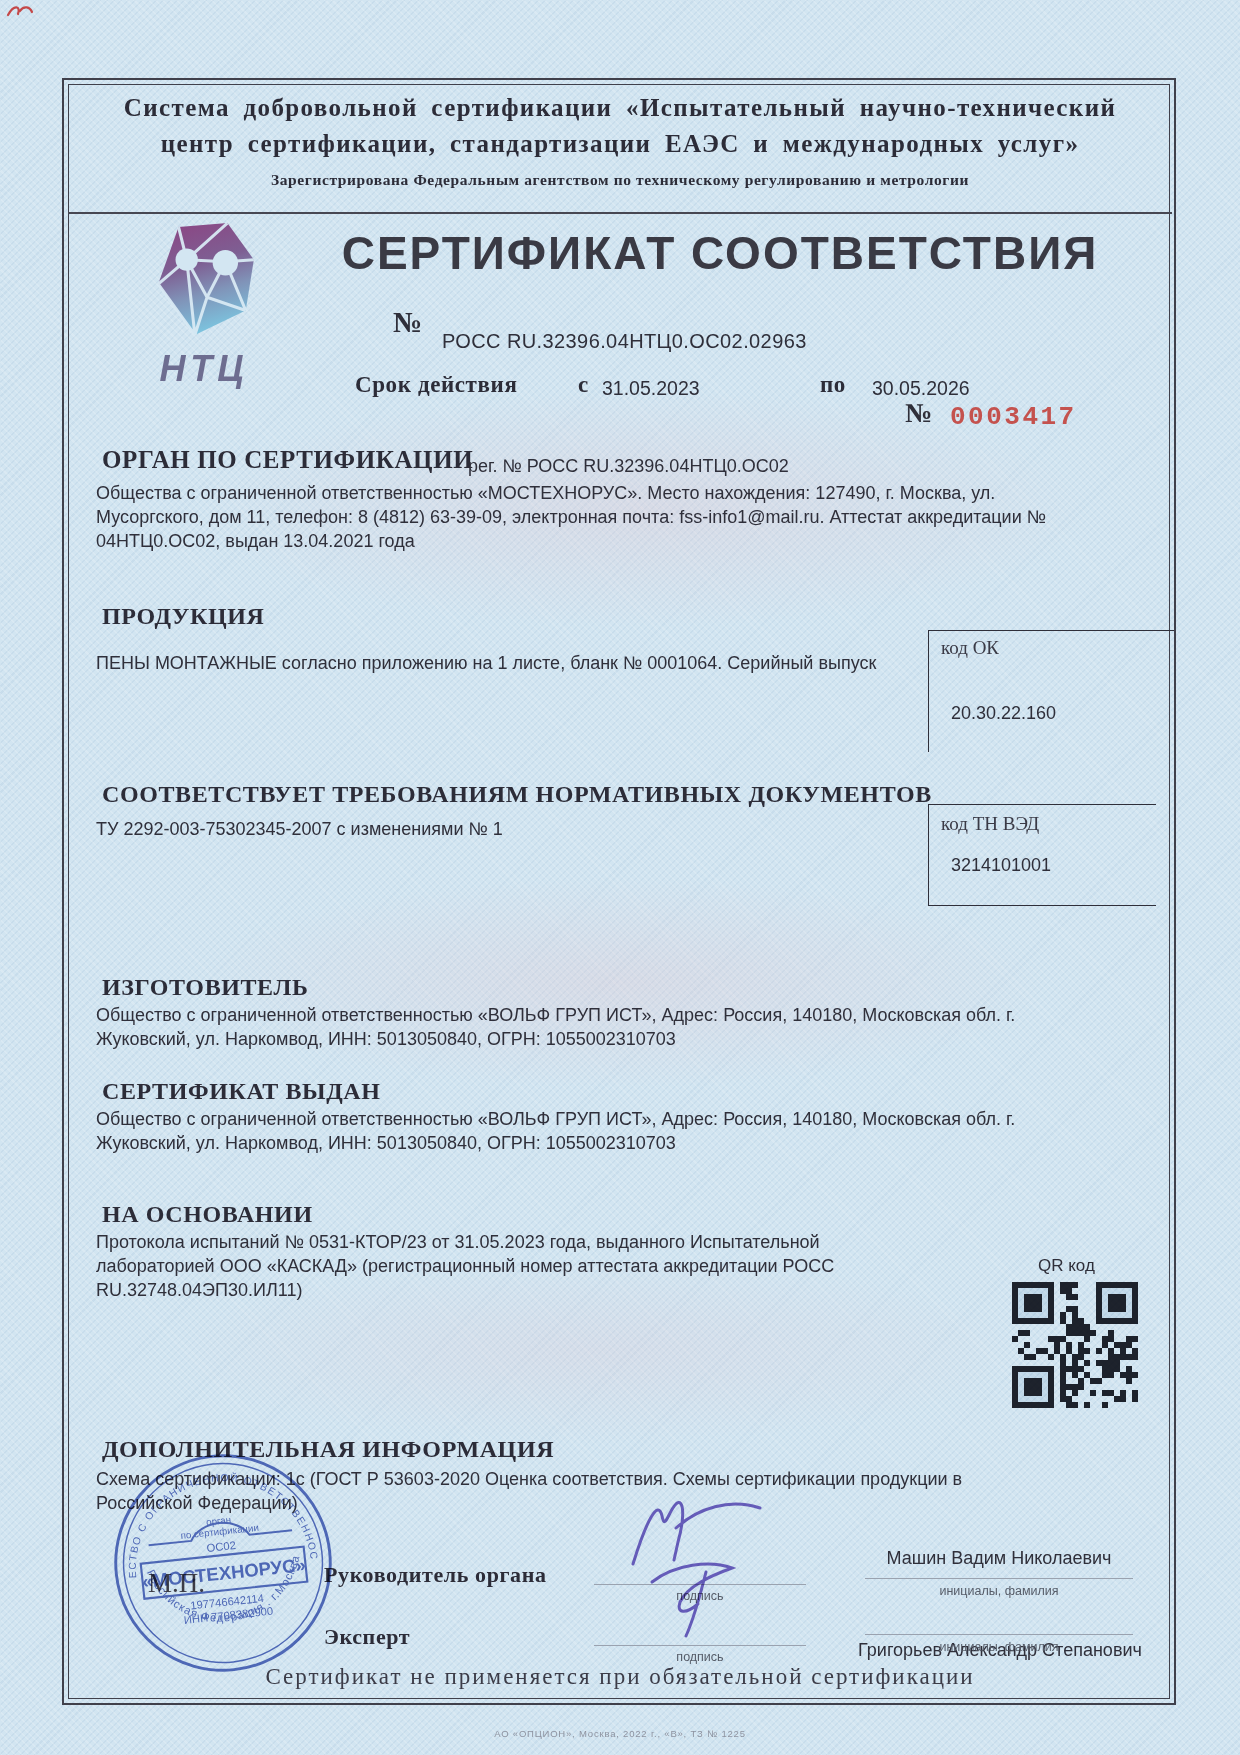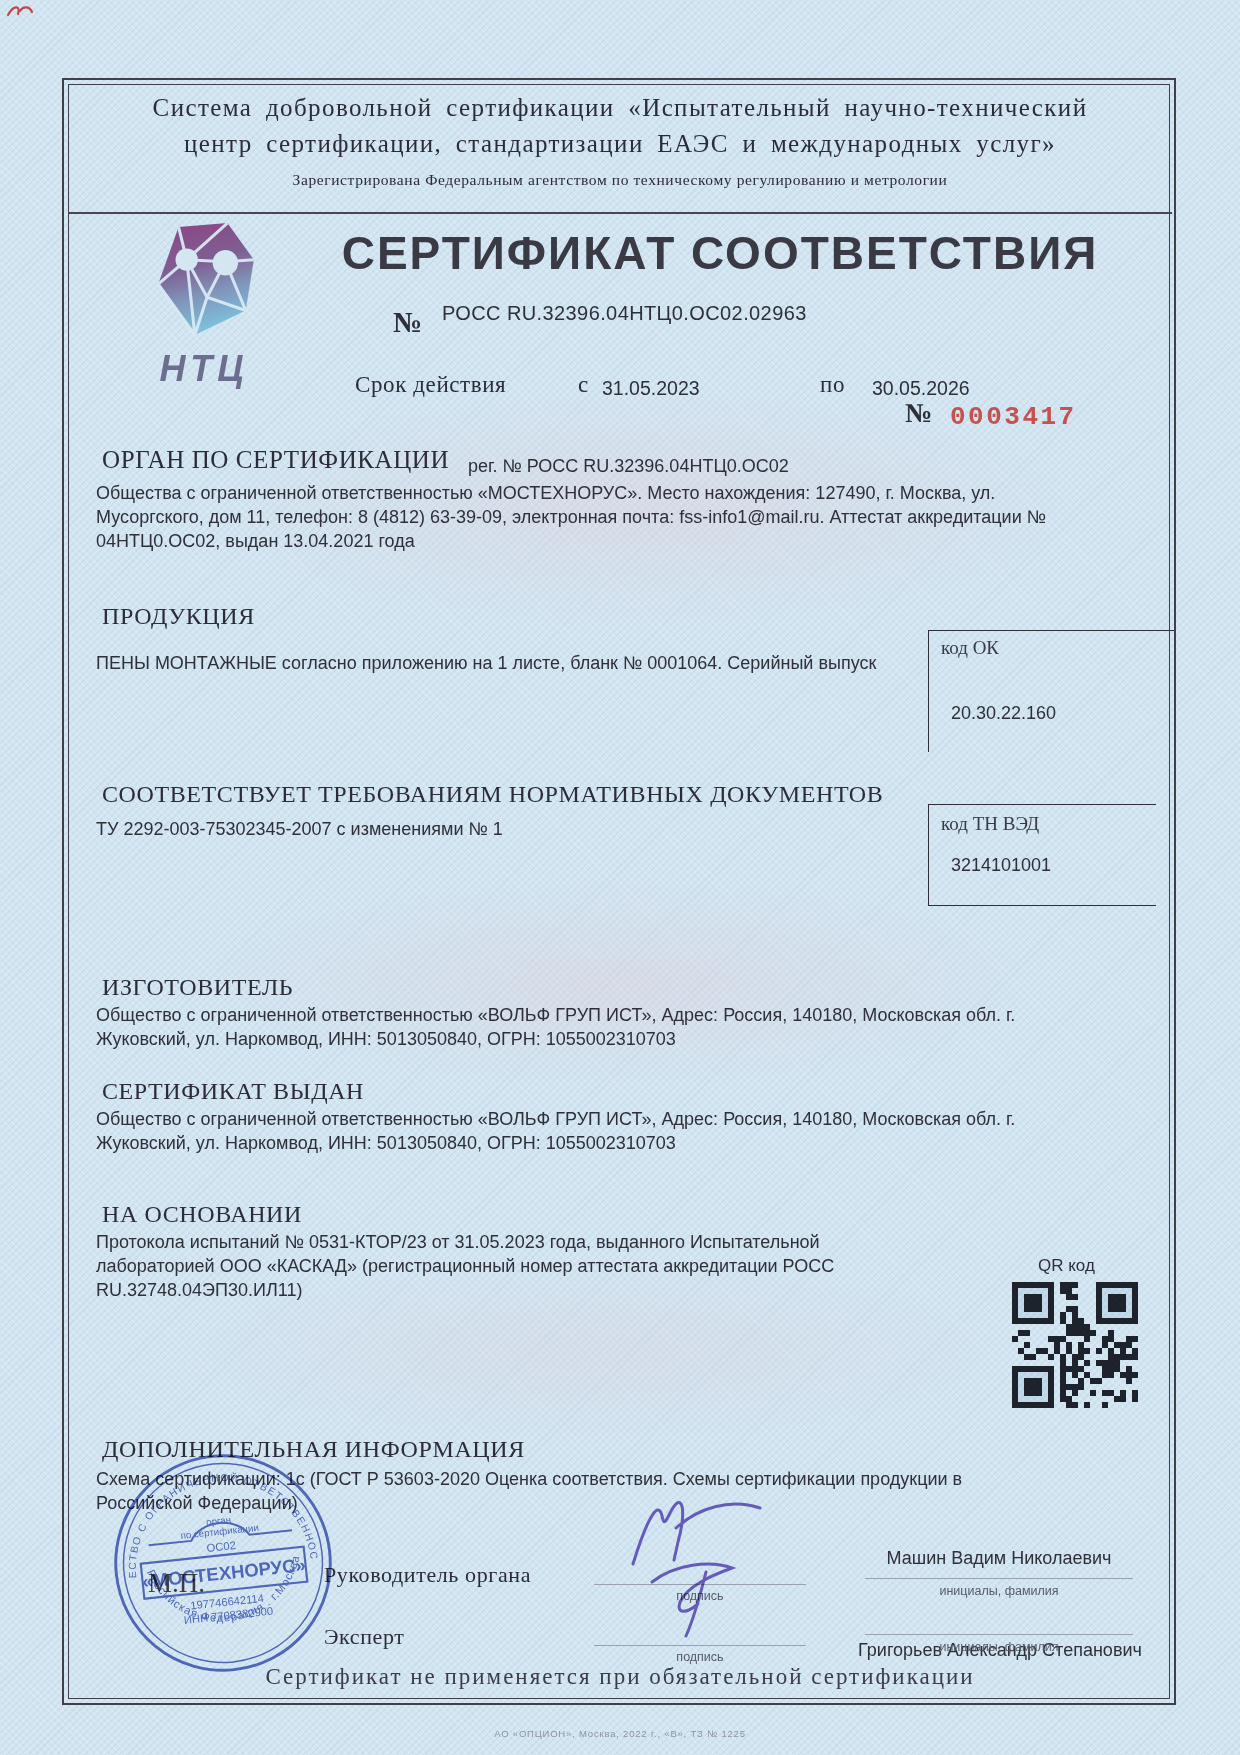--- a/index.html
+++ b/index.html
@@ -10,21 +10,21 @@
     background-image:
       radial-gradient(48% 9% at 52% 29%, rgba(226,198,208,.32), transparent 75%),
       radial-gradient(46% 8% at 50% 56%, rgba(226,198,208,.30), transparent 75%),
       radial-gradient(46% 7% at 48% 77%, rgba(222,198,210,.24), transparent 75%),
       repeating-linear-gradient(45deg, rgba(255,255,255,.17) 0 1.5px, transparent 1.5px 5px),
       repeating-linear-gradient(135deg, rgba(108,148,188,.10) 0 1.5px, transparent 1.5px 5px);
     font-family:"Liberation Sans", sans-serif; color:#2f2f3a;
   }
   .abs{ position:absolute; }
   .serif{ font-family:"Liberation Serif", serif; }
-  .head{ font-family:"Liberation Serif", serif; font-weight:normal; color:#2c2c38; letter-spacing:.6px; }
+  .head{ font-family:"Liberation Serif", serif; font-weight:bold; color:#2c2c38; letter-spacing:.6px; }
   .bodytext{ font-size:18px; line-height:1.33; color:#2f2f3a; }
   .frame-outer{ left:62px; top:78px; width:1114px; height:1627px; border:2.5px solid #40404b; }
   .frame-inner{ position:absolute; left:4px; top:4px; right:4px; bottom:4px; border:1.5px solid #40404b; }
   .rule{ background:#474752; }
   .codebox{ border-color:#4a4a55; }
   .codebox-label{ font-family:"Liberation Serif", serif; font-size:19px; color:#3a3a46; }
   .sigline{ border-top:1.5px solid #9aa2af; }
   .cap{ font-size:12.5px; color:#565c68; text-align:center; }
   .namecell{ font-size:18px; text-align:center; color:#2f2f3a; }
   .stamp-wrap{ mix-blend-mode:multiply; opacity:.83; transform:rotate(-6deg); }
@@ -62,21 +62,21 @@
       <path d="M30,6 L38,38 L10,62 M38,38 L78,2 M38,38 L76,40 L104,38 M76,40 L96,88 M38,38 L58,75 L76,40 M58,75 L96,88 M58,75 L46,112 M10,62 L46,112 M38,38 L46,112"></path>
     </g>
     <circle cx="38" cy="38" r="11" fill="#d3e6f2"></circle>
     <circle cx="76" cy="41" r="12.5" fill="#d3e6f2"></circle>
   </svg>
   <div class="abs" style="left:140px; top:348px; width:128px; text-align:center; font-size:36px; font-weight:bold; letter-spacing:5px; color:#6d6d90;font-style:italic;">НТЦ</div>
 
   <div class="abs" style="left:270px; top:226px; width:900px; text-align:center; font-size:46px; font-weight:bold; letter-spacing:2px; color:#3a3a44;">СЕРТИФИКАТ СООТВЕТСТВИЯ</div>
 
   <div class="abs serif" style="left:393px; top:306px; font-size:29px; font-weight:bold;">№</div>
-  <div class="abs" style="left:442px; top:302px; font-size:20px; letter-spacing:.4px;">РОСС RU.32396.04НТЦ0.ОС02.02963</div>
+  <div class="abs" style="left:442px; top:330px; font-size:20px; letter-spacing:.4px;">РОСС RU.32396.04НТЦ0.ОС02.02963</div>
 
   <div class="abs head" style="left:355px; top:372px; font-size:23px;">Срок действия</div>
   <div class="abs head" style="left:578px; top:372px; font-size:23px;">с</div>
   <div class="abs" style="left:602px; top:377px; font-size:19.5px;">31.05.2023</div>
   <div class="abs head" style="left:820px; top:372px; font-size:23px;">по</div>
   <div class="abs" style="left:872px; top:377px; font-size:19.5px;">30.05.2026</div>
 
   <div class="abs serif" style="left:905px; top:398px; font-size:27px; font-weight:bold;">№</div>
   <div class="abs" style="left:950px; top:402px; font-family:'Liberation Mono',monospace; font-size:26px; font-weight:bold; letter-spacing:2.5px; color:#c4524e;">0003417</div>
 

